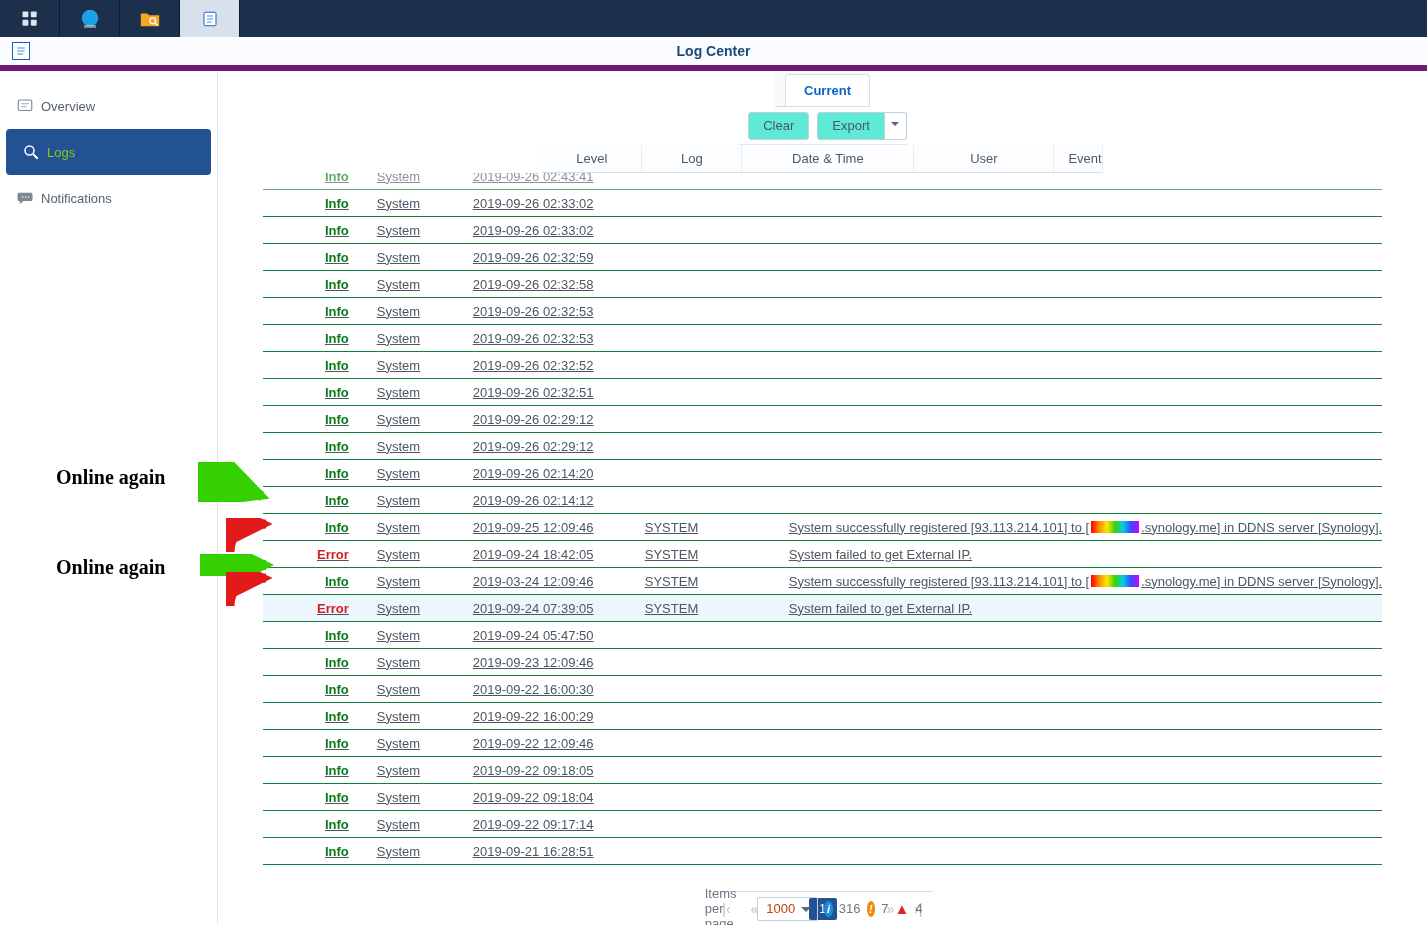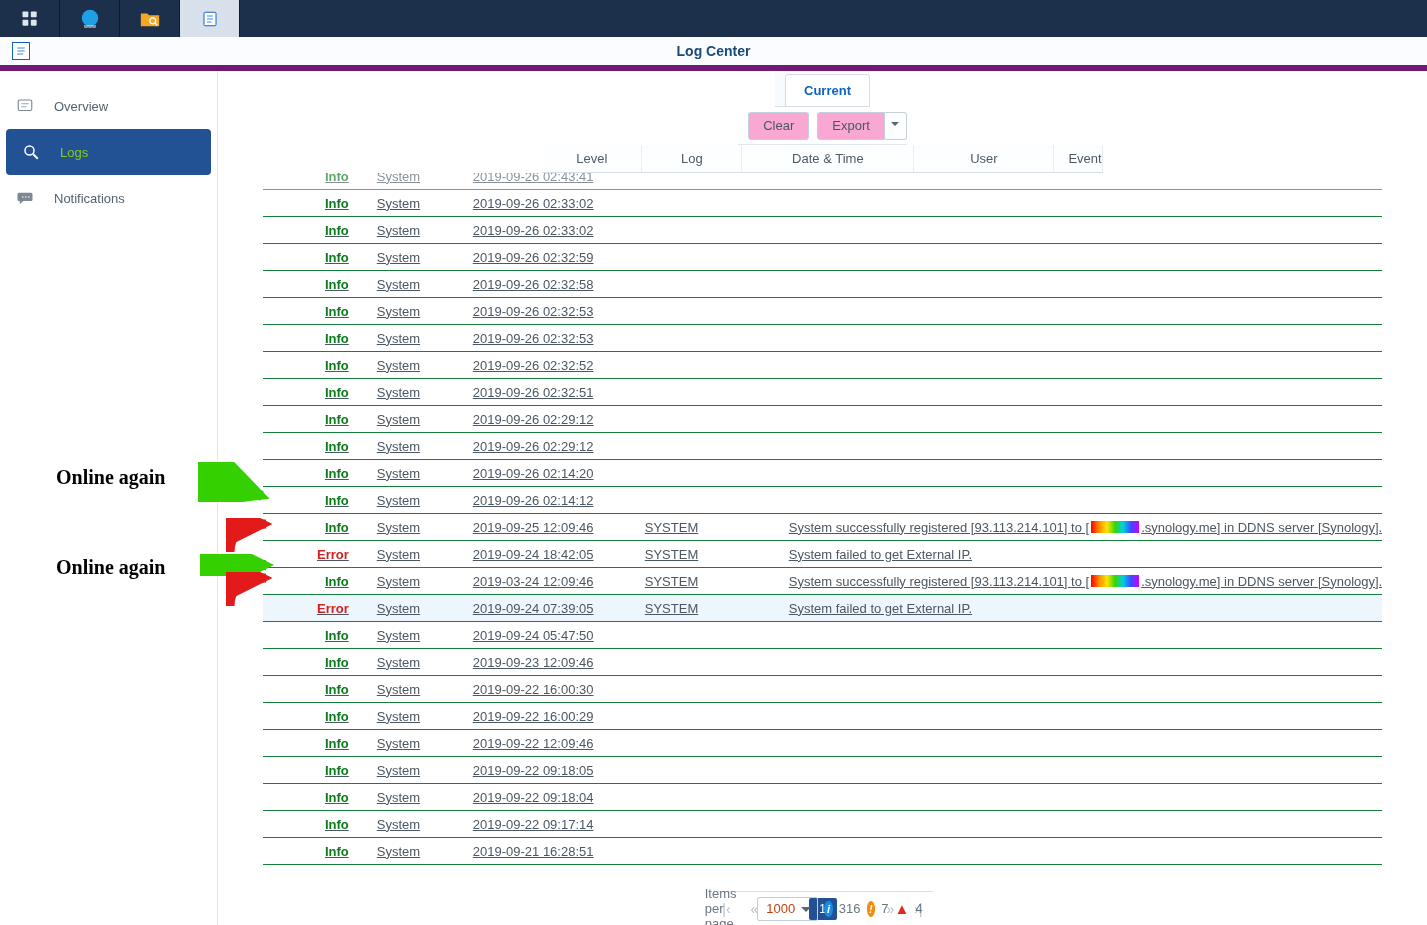--- a/index.html
+++ b/index.html
@@ -63,21 +63,21 @@
   border-right: 1px solid #e2e8ef;
   padding-top: 12px;
 }
 .nav-item {
   height: 46px;
   display:flex;
   align-items:center;
   padding-left: 16px;
   color:#54626f;
   cursor:pointer;
-  gap:20px;
+  gap:7px;
 }
 .nav-item.active {
   background:#225293;
   color:#84cc16;
   margin: 0 6px;
   border-radius:4px;
 }
 .nav-icon { width:18px; height:18px; display:flex; align-items:center; justify-content:center; }
 
 
@@ -100,21 +100,21 @@
 }
 
 .toolbar {
   height:38px;
   display:flex; align-items:center;
   padding-left:10px; gap:8px;
   border-bottom:1px solid #e2e8ef;
 }
 .btn {
   height:28px; padding:0 14px;
-  border:1px solid #c4cfda; background:#f9a8d4;
+  border:1px solid #c4cfda; background:#5eead4;
   border-radius:3px; color:#495763; cursor:pointer;
   display:flex; align-items:center; font-size:13px;
 }
 .btn-split { display:flex; }
 .btn-split .btn-main { border-radius:3px 0 0 3px; }
 .btn-split .btn-drop {
   width:22px; border:1px solid #c4cfda; border-left:none;
   border-radius:0 3px 3px 0; background:#fdfeff;
   display:flex; align-items:center; justify-content:center; cursor:pointer;
 }

